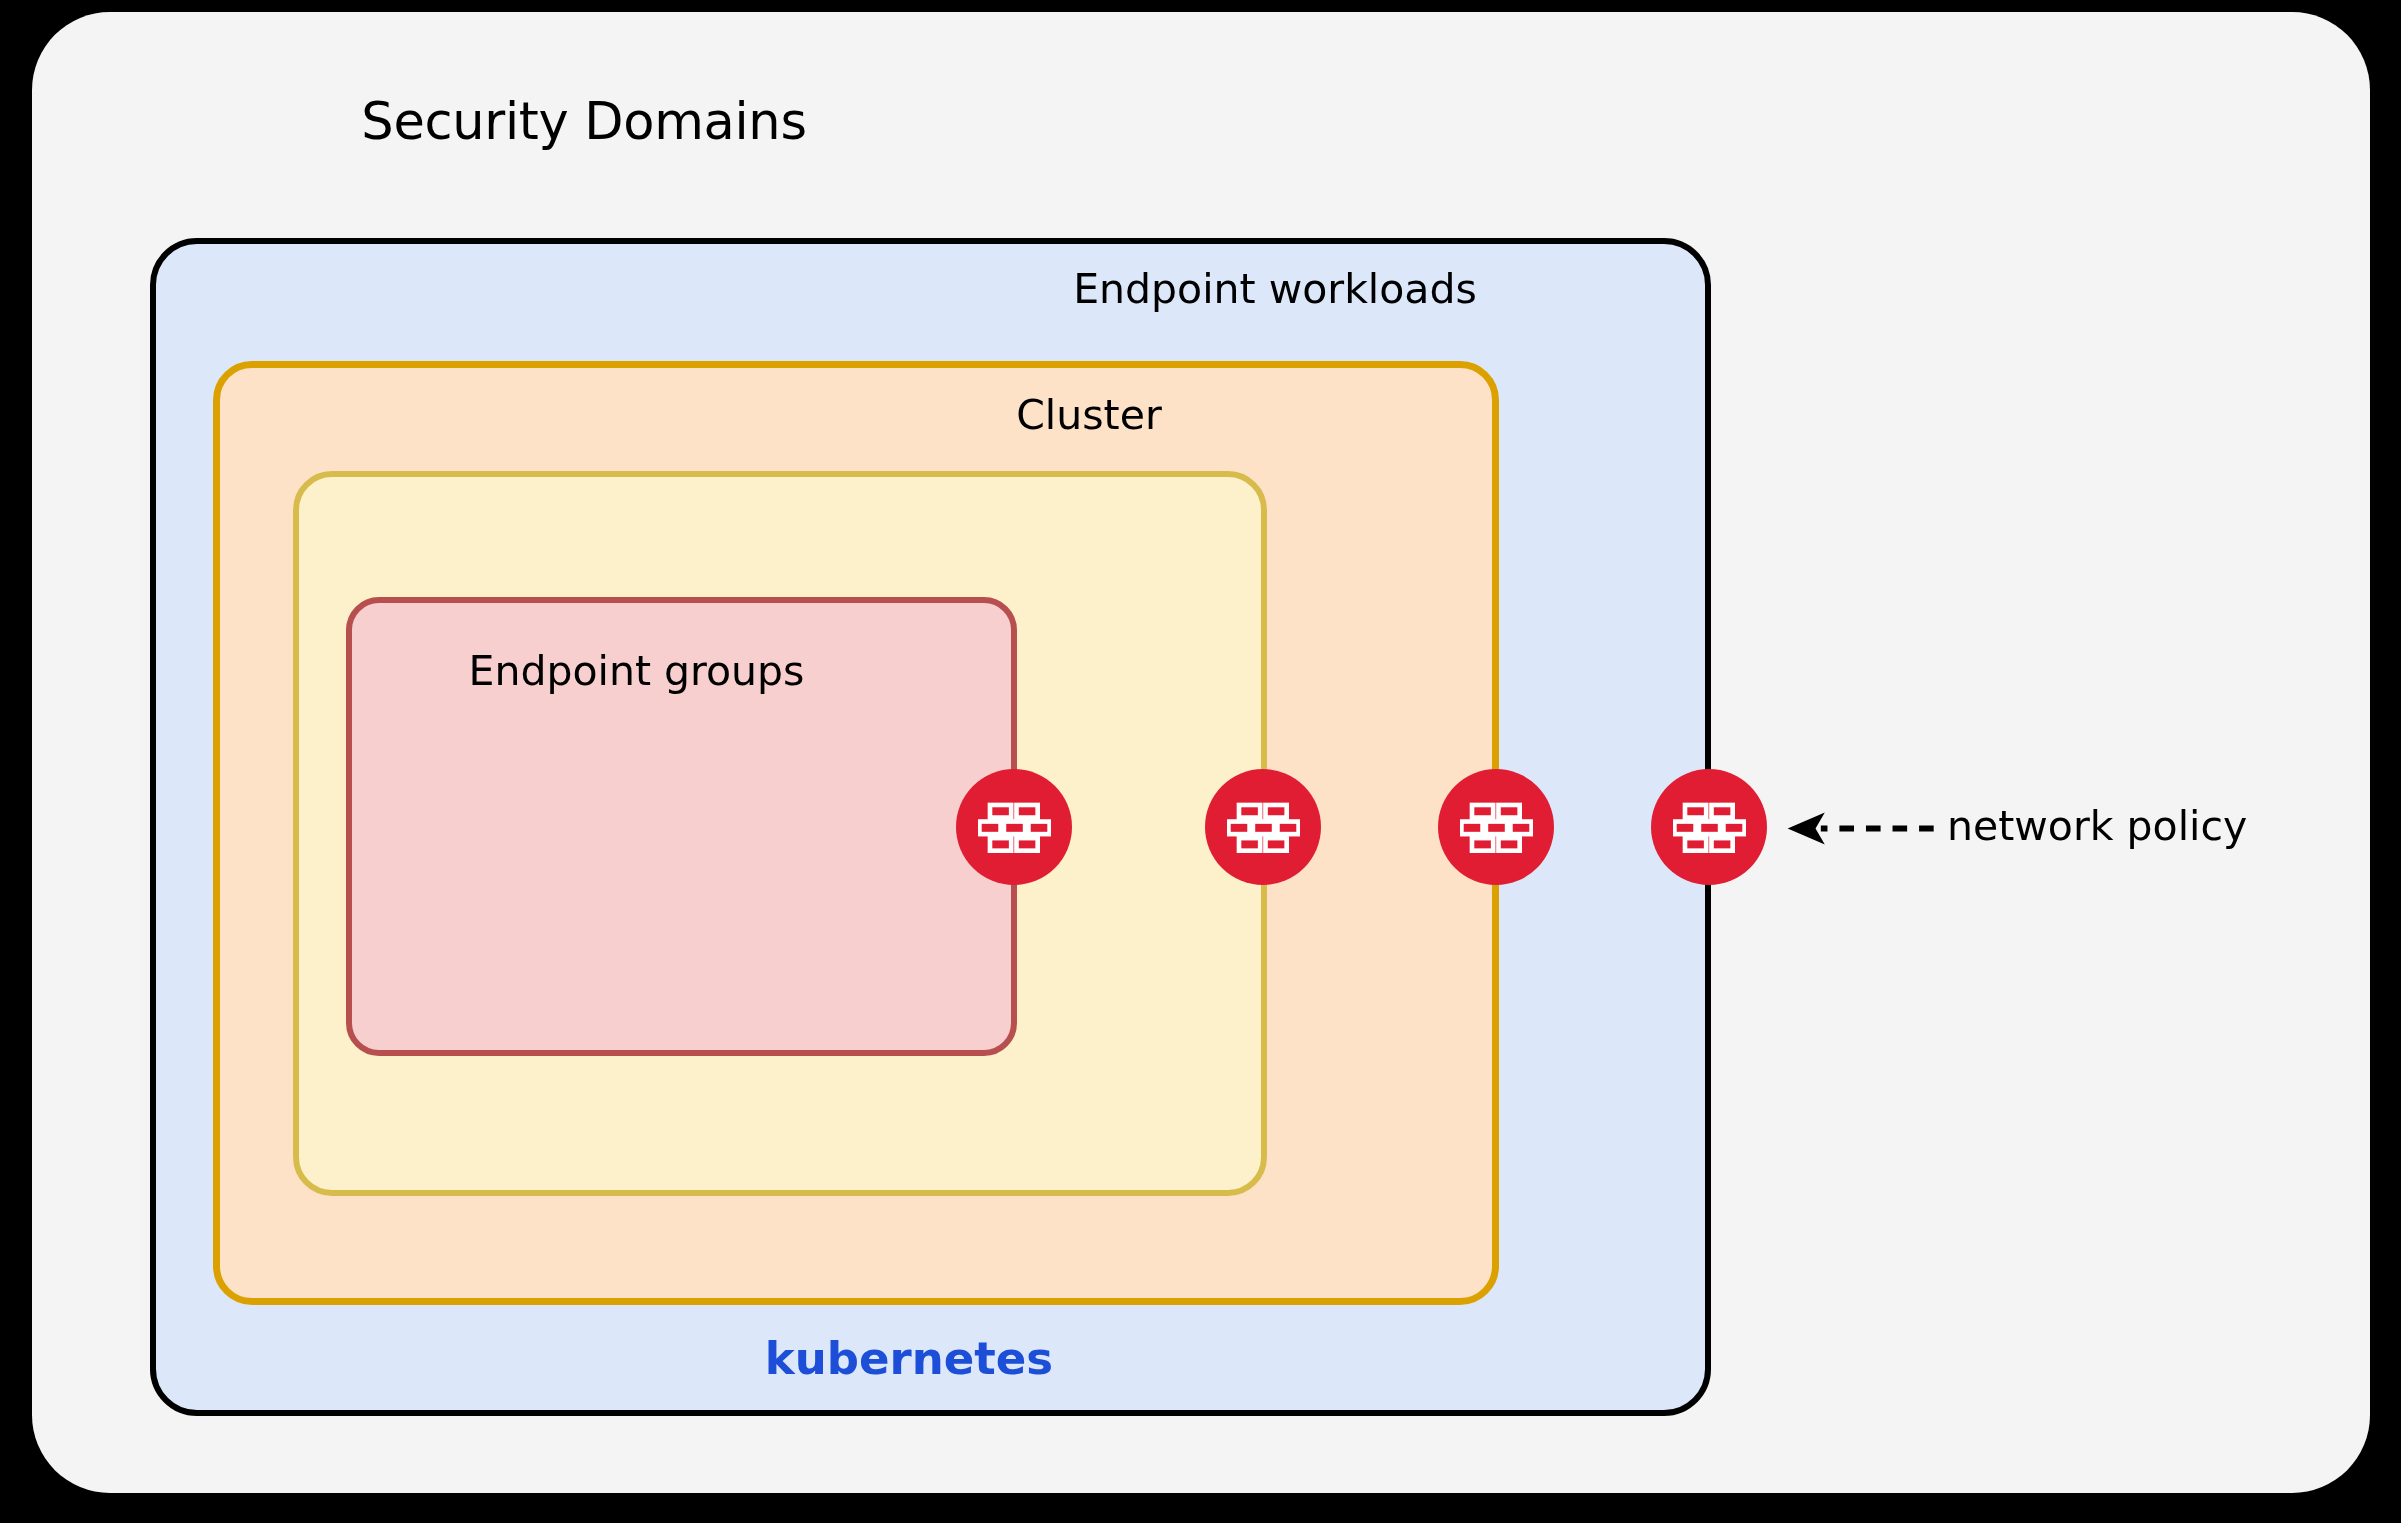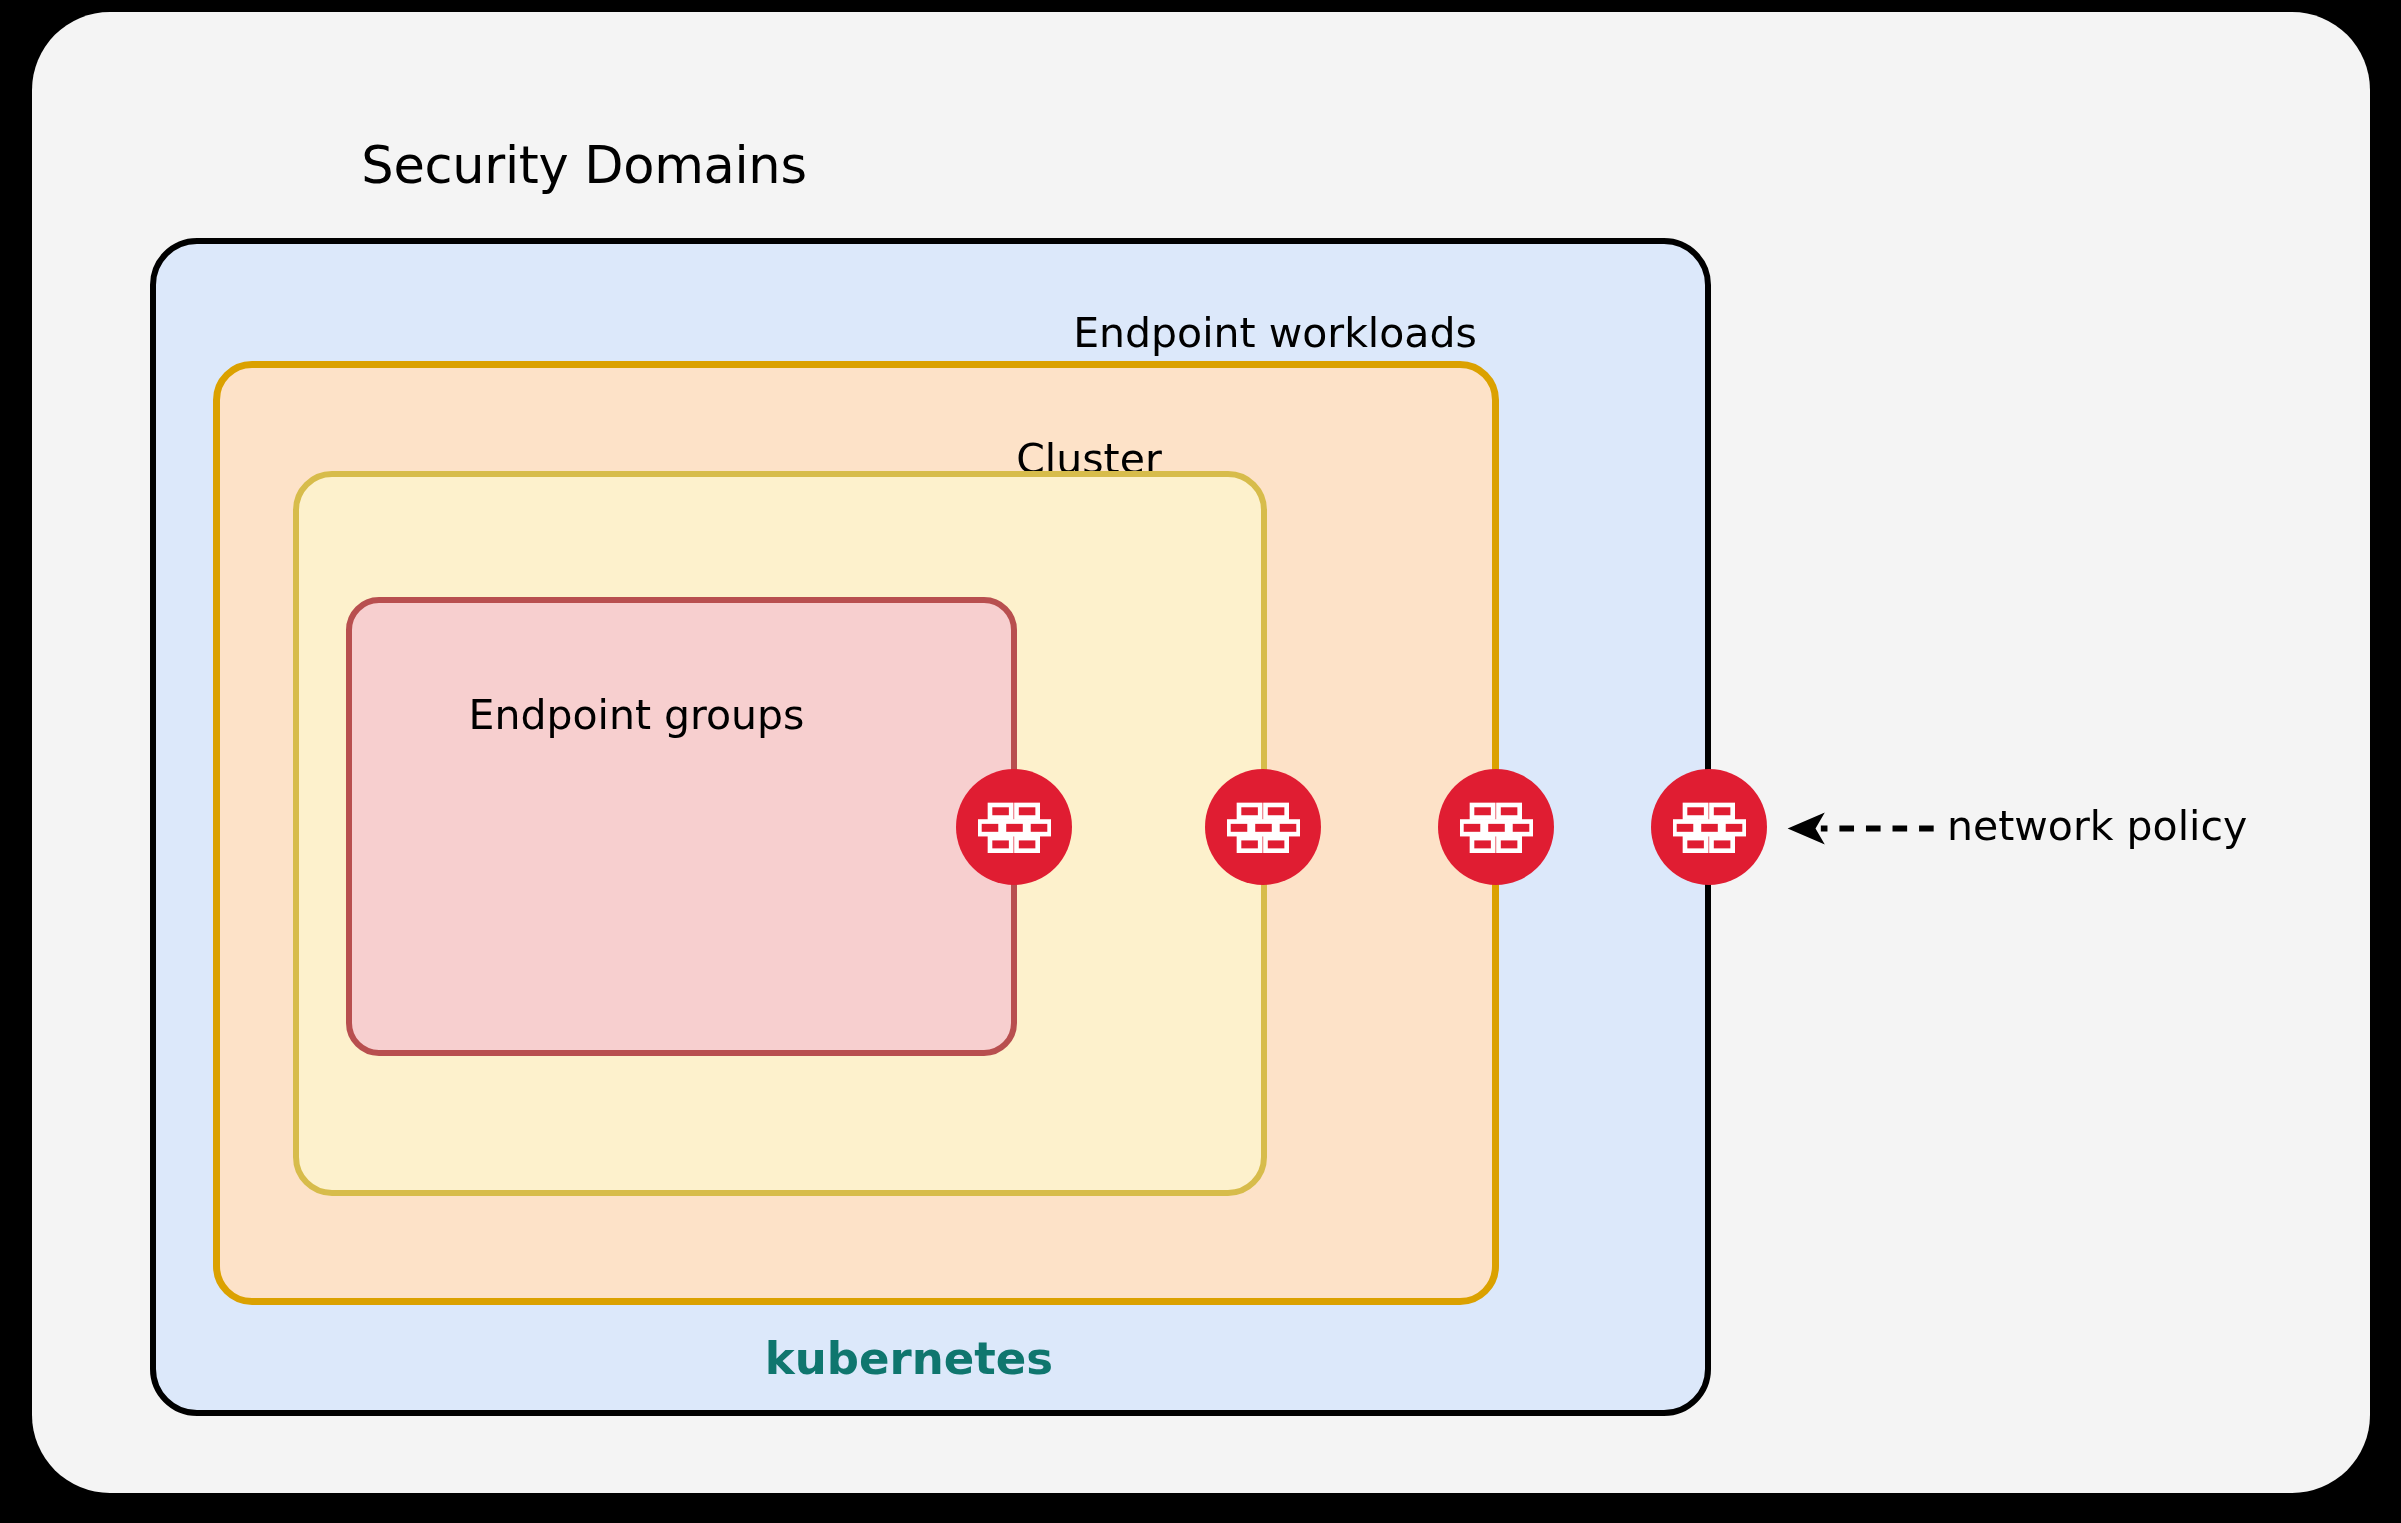--- a/index.html
+++ b/index.html
@@ -25,21 +25,20 @@
     height: 1481px;
     background: #f4f4f4;
     border-radius: 78px;
   }
 
   .box-title {
     position: absolute;
     color: #000000;
     white-space: nowrap;
     text-align: center;
-    margin-top: 44px;
   }
 
   #title-security-domains {
     left: 0;
     top: 80px;
     width: 1104px;
     font-size: 51px;
     letter-spacing: -0.3px;
   }
 
@@ -122,21 +121,21 @@
 
   
   #label-kubernetes {
     position: absolute;
     left: 691px;
     top: 1320px;
     width: 372px;
     text-align: center;
     font-size: 45px;
     font-weight: bold;
-    color: #0f766e;
+    color: #1d4ed8;
     white-space: nowrap;
   }
 
   
   .firewall-icon {
     position: absolute;
     width: 116px;
     height: 116px;
     border-radius: 50%;
     background: #e01d32;

